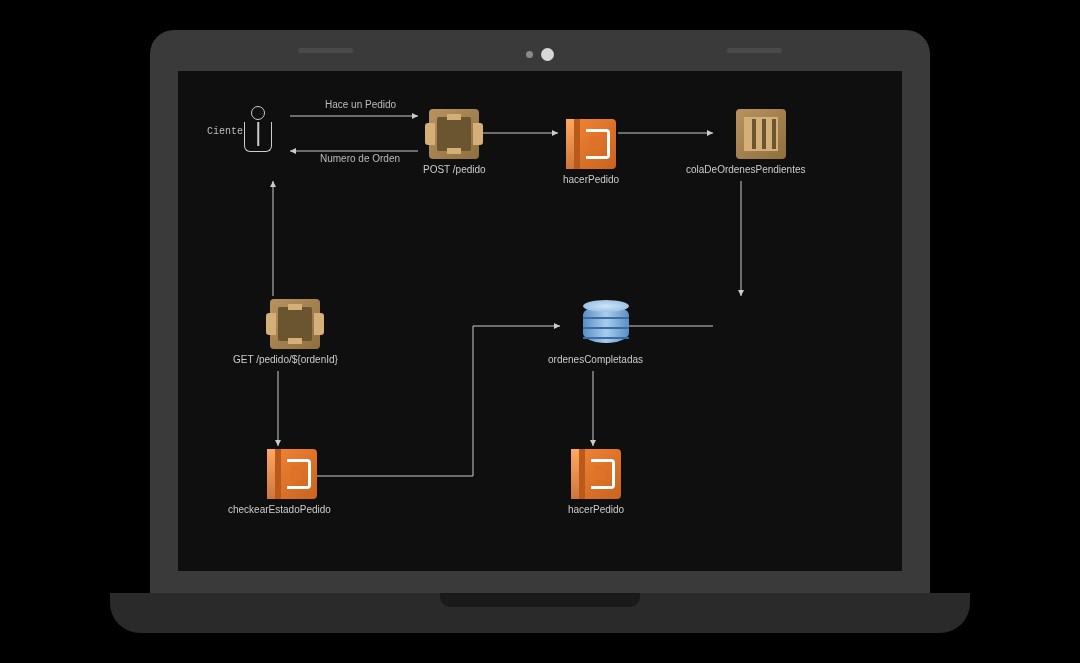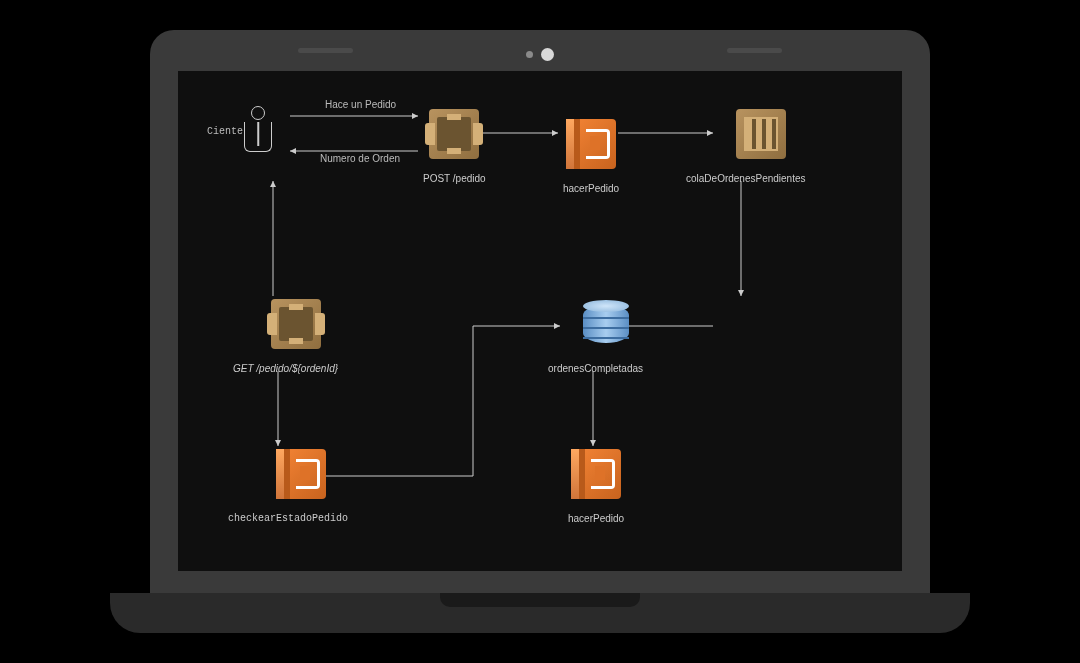--- a/index.html
+++ b/index.html
@@ -72,21 +72,21 @@
     border-radius: 0 0 10px 10px;
   }
   
   .node {
     position: absolute;
     text-align: center;
     color: #ccc;
     font-size: 10px;
   }
   .node .label {
-    margin-top: 14px;
+    margin-top: 5px;
     white-space: nowrap;
   }
   .icon {
     width: 50px;
     height: 50px;
     margin: 0 auto;
     position: relative;
   }
   
   .apigw {
@@ -257,21 +257,21 @@
             <div class="core"></div>
           </div>
         <div class="label">hacerPedido</div>
       </div>
 
       <div class="node" style="left:538px; top:38px;">
         <div class="icon sqs"></div>
         <div class="label" style="margin-left:-30px;">colaDeOrdenesPendientes</div>
       </div>
 
-      <div class="node" style="left:75px; top:228px;font-style:italic;">
+      <div class="node" style="left:75px; top:228px;">
         <div class="icon apigw">
             <div class="inner"></div>
           </div>
         <div class="label" style="margin-left:-20px;">GET /pedido/${ordenId}</div>
       </div>
 
       <div class="node" style="left:390px; top:228px;">
         <div class="icon ddb">
           <div class="cyl"></div>
             <div class="band b1"></div>
@@ -281,21 +281,21 @@
         <div class="label" style="margin-left:-20px;">ordenesCompletadas</div>
       </div>
 
 
       <div class="node" style="left:75px; top:378px;">
         <div class="icon lambda">
             <div class="stripe"></div>
             <div class="stripe2"></div>
             <div class="core"></div>
           </div>
-        <div class="label" style="margin-left:-25px;font-family:Liberation Mono, monospace;">checkearEstadoPedido</div>
+        <div class="label" style="margin-left:-25px;">checkearEstadoPedido</div>
       </div>
 
       <div class="node" style="left:390px; top:378px;">
         <div class="icon lambda">
             <div class="stripe"></div>
             <div class="stripe2"></div>
             <div class="core"></div>
           </div>
         <div class="label">hacerPedido</div>
       </div>

